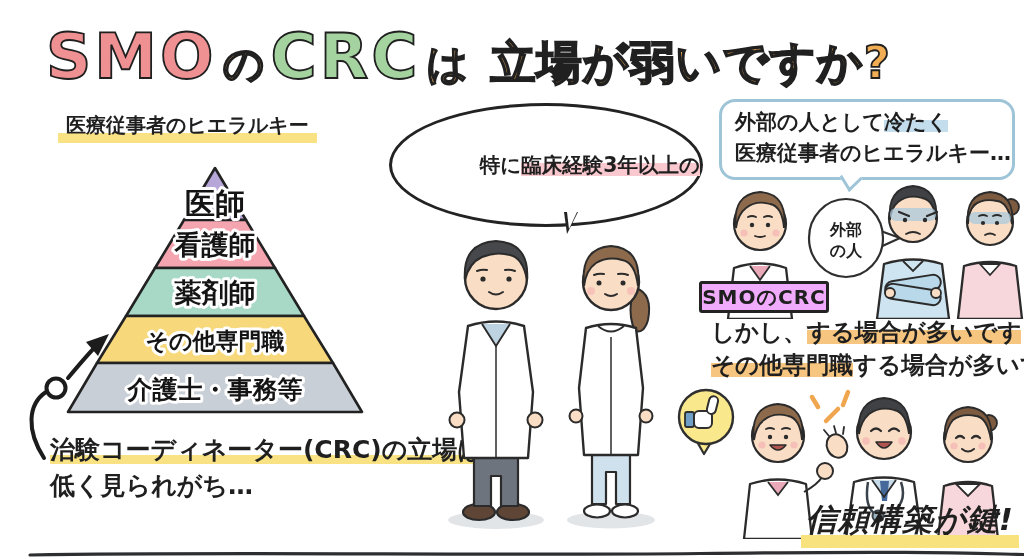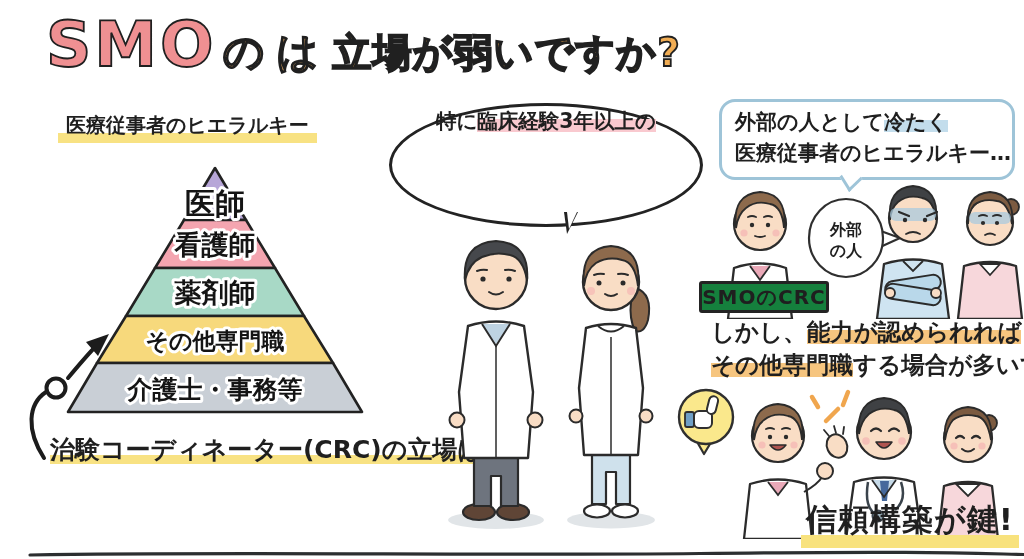--- a/index.html
+++ b/index.html
@@ -3,44 +3,44 @@
 <meta charset="utf-8">
 <style>
   * { margin:0; padding:0; box-sizing:border-box; }
   html,body { background:#fff; }
   .stage {
     position:relative; width:1024px; height:559px; overflow:hidden;
     background:#ffffff; color:#1f1f1f;
     font-family:"DejaVu Sans","Liberation Sans",sans-serif;
   }
   
-  .title { position:absolute; left:46px; top:8px; display:flex; align-items:baseline; white-space:nowrap; }
+  .title { position:absolute; left:46px; top:20px; display:flex; align-items:baseline; white-space:nowrap; }
   .title span { font-weight:bold; }
   .t-big   { font-size:63px; letter-spacing:3px; -webkit-text-stroke:1.8px #202020; }
   .t-smo   { color:#ef9092; }
   .t-crc   { color:#a5d3a0; }
   .t-small { font-size:41px; color:#edb066; margin:0 6px; -webkit-text-stroke:1.4px #202020; }
-  .t-rest  { font-size:39px; color:#f1ad54; letter-spacing:1px; margin-left:8px; -webkit-text-stroke:1.8px #202020; }
+  .t-rest  { font-size:45px; color:#f1ad54; letter-spacing:1px; margin-left:16px; -webkit-text-stroke:1.8px #202020; }
   
   .hier-heading {
     position:absolute; left:58px; top:112px; font-size:20px; font-weight:bold;
     padding:0 8px 5px 8px;
     background:linear-gradient(transparent 66%, #f8e283 66%, #f8e283 97%, transparent 97%);
   }
   .pyramid-svg { position:absolute; left:62px; top:162px; }
   .pyramid-svg text { font-family:"DejaVu Sans","Liberation Sans",sans-serif; font-weight:bold;
     paint-order:stroke; stroke:#ffffff; stroke-width:6px; stroke-linejoin:round; fill:#141414; }
   .arrow-svg { position:absolute; left:12px; top:326px; }
   .note { position:absolute; left:50px; top:432px; font-size:25px; font-weight:600; line-height:36px; white-space:nowrap; }
   .hl-yellow { background:linear-gradient(transparent 64%, #f8e283 64%, #f8e283 95%, transparent 95%); padding-bottom:2px; }
   
   .center-bubble {
     position:absolute; left:389px; top:103px; width:314px; height:124px;
     border:3px solid #232323; border-radius:50%; background:#fff;
-    display:flex; flex-direction:row; justify-content:center; align-items:flex-start;
+    display:flex; flex-direction:column; justify-content:center; align-items:flex-end;
     font-size:20.5px; font-weight:600; line-height:31px; text-align:center; white-space:nowrap;
   }
   .center-bubble::before { content:""; position:absolute; bottom:-21px; left:172px;
     border:11px solid transparent; border-top:22px solid #232323; border-left-width:3px; }
   .center-bubble::after  { content:""; position:absolute; bottom:-13px; left:175px;
     border:8px solid transparent; border-top:17px solid #ffffff; border-left-width:2px; }
   .hl-pink { background:linear-gradient(transparent 40%, #f9c9cf 40%, #f9c9cf 94%, transparent 94%); }
   .center-figures { position:absolute; left:424px; top:230px; }
   
   .topright-bubble {
@@ -49,44 +49,46 @@
     padding:5px 13px 8px 13px; font-size:21px; font-weight:600; line-height:31px; white-space:nowrap;
   }
   .topright-bubble::after { content:""; position:absolute; bottom:-10px; left:120px;
     width:15px; height:15px; background:#fff;
     border-right:3.5px solid #9ec4d8; border-bottom:3.5px solid #9ec4d8;
     transform:rotate(58deg) skewX(12deg); }
   .hl-blue { background:linear-gradient(transparent 42%, #c3ddec 42%, #c3ddec 92%, transparent 92%); }
   .topright-scene { position:absolute; left:698px; top:174px; }
   .crc-label {
     position:absolute; left:699px; top:281px; width:130px; height:32px;
-    background:#15803d; border:3px solid #232323; border-radius:3px;
+    background:#f0abfc; border:3px solid #232323; border-radius:3px;
     display:flex; align-items:center; justify-content:center;
     font-size:20px; font-weight:bold; letter-spacing:1px;
   }
   
   .rb-text { position:absolute; left:711px; top:316px; font-size:23.5px; font-weight:700; line-height:33px; white-space:nowrap; }
   .hl-orange { background:linear-gradient(transparent 42%, #f6c57f 42%, #f6c57f 92%, transparent 92%); }
   .rb-scene { position:absolute; left:668px; top:384px; }
   .key-message {
     position:absolute; left:801px; top:499px; font-size:31px; font-weight:bold; letter-spacing:1px;
     padding:0 5px 8px 5px;
     background:linear-gradient(transparent 72%, #f8e27d 72%, #f8e27d 98%, transparent 98%);
+    font-style:italic;
   }
   .ground-svg { position:absolute; left:0; bottom:0; }
   svg text.svg-bold { font-family:"DejaVu Sans","Liberation Sans",sans-serif; font-weight:bold; }
 </style>
 </head>
 <body>
 
 <div class="stage">
 
   <header class="title">
     <span class="t-big t-smo">SMO</span>
     <span class="t-small">の</span>
+    <span class="t-big t-crc">CRC</span>
     <span class="t-small">は</span>
     <span class="t-rest">立場が弱いですか?</span>
   </header>
 
   <h2 class="hier-heading">医療従事者のヒエラルキー</h2>
 
   <svg class="pyramid-svg" width="308" height="260" viewBox="0 0 308 260">
     <g stroke="#222222" stroke-width="2.6" stroke-linejoin="round">
       <polygon points="153,6 122,58 184,58" fill="#b7a6d8"></polygon>
       <polygon points="122,58 184,58 213,106 93,106" fill="#f4a5b0"></polygon>
@@ -105,20 +107,21 @@
     <g fill="none" stroke="#1c1c1c" stroke-width="4" stroke-linecap="round">
       <path d="M32,132 C14,104 16,78 34,66"></path>
       <circle cx="44" cy="62" r="9.5"></circle>
       <path d="M56,52 C66,40 76,28 86,18"></path>
     </g>
     <polygon points="97,8 74,16 86,30" fill="#1c1c1c"></polygon>
   </svg>
 
   <div class="note">
     <div><span class="hl-yellow">治験コーディネーター(CRC)の立場は?</span></div>
+    <div>低く見られがち…</div>
   </div>
 
   <div class="center-bubble">
     <div>
       <span>特に</span><span class="hl-pink">臨床経験3年以上の</span>
     </div>
   </div>
 
   <svg class="center-figures" width="255" height="302" viewBox="0 0 255 302">
     <ellipse cx="72" cy="290" rx="48" ry="9" fill="#e1e5e8"></ellipse>
@@ -216,21 +219,21 @@
       <path d="M287,61 Q292,58 297,61" fill="none" stroke="#2b2b2b" stroke-width="1.8" stroke-linecap="round"></path>
     </g>
   </svg>
 
   <div class="crc-label">
     <span>SMOのCRC</span>
   </div>
 
   <div class="rb-text">
     <div>
-      <span>しかし、</span><span class="hl-orange">能力が認められれば</span>
+      <span>しかし、</span><span class="hl-orange">する場合が多いです</span>
     </div>
     <div>
       <span class="hl-orange">その他専門職</span><span>する場合が多いです!</span>
     </div>
   </div>
 
   <svg class="rb-scene" width="352" height="155" viewBox="0 0 352 155">
     <g>
       <polygon points="28,56 36,70 45,55" fill="#fae88c" stroke="#2f2f2f" stroke-width="2.2" stroke-linejoin="round"></polygon>
       <circle cx="38" cy="33" r="27" fill="#fae88c" stroke="#2f2f2f" stroke-width="2.4"></circle>

